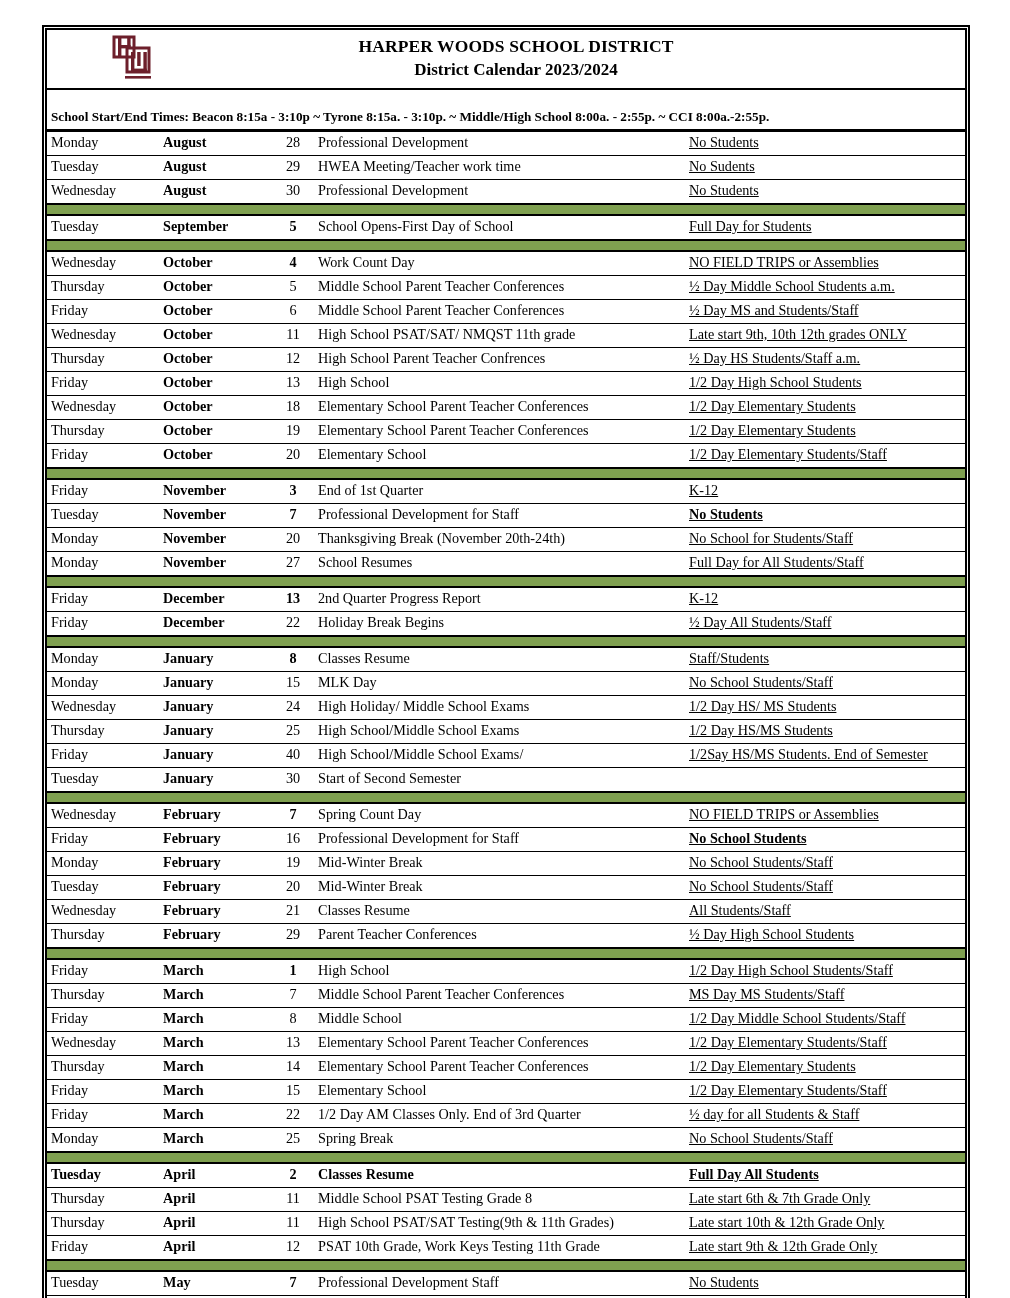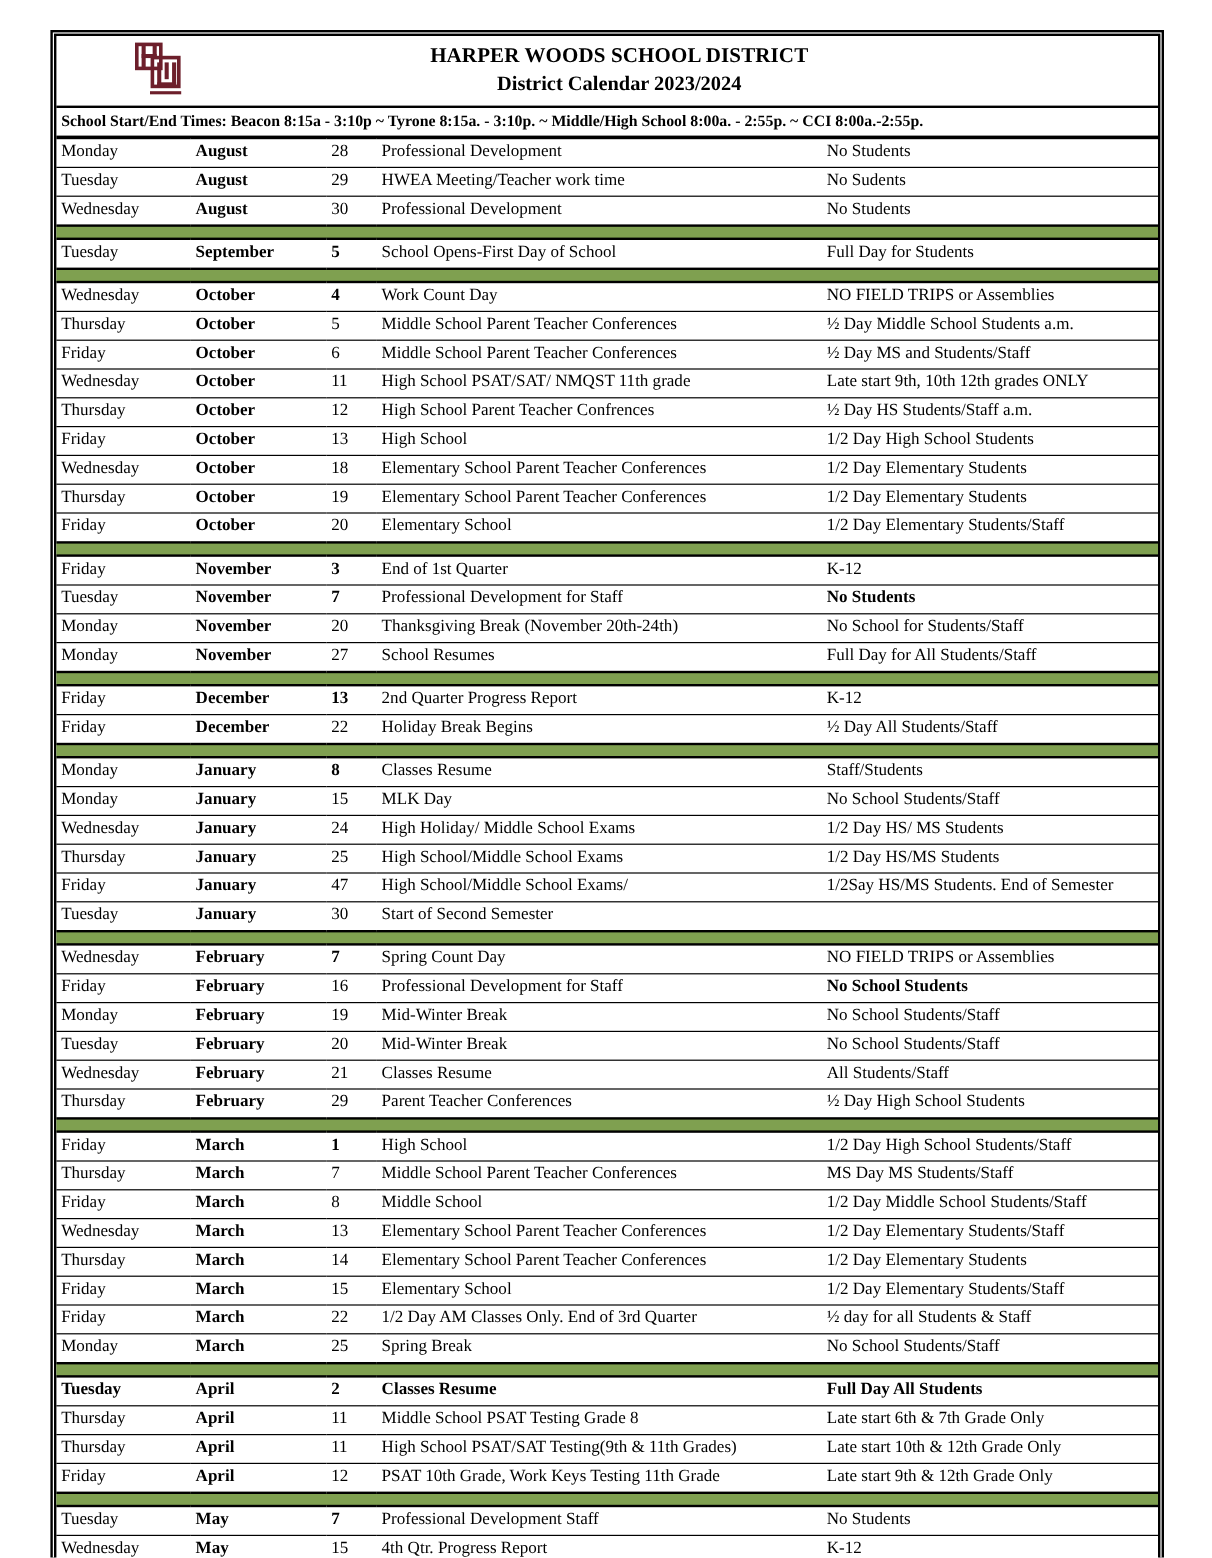--- a/index.html
+++ b/index.html
@@ -65,21 +65,21 @@
     font-weight: bold;
     font-size: 17px;
     line-height: 1.3;
     margin-top: 2px;
     white-space: nowrap;
   }
 
   .times-bar {
     font-weight: bold;
     font-size: 13.2px;
-    padding: 3px 2px 3px 4px;
+    padding: 19px 2px 3px 4px;
     border-bottom: 2px solid #000;
     white-space: nowrap;
     line-height: 1.25;
   }
 
   
   table.cal {
     border-collapse: collapse;
     width: 100%;
     table-layout: fixed;
@@ -94,23 +94,23 @@
     height: 18px;
   }
   col.c-day   { width: 112px; }
   col.c-mon   { width: 113px; }
   col.c-num   { width: 42px;  }
   col.c-desc  { width: 371px; }
   col.c-note  { width: 280px; }
 
   td.day  { padding-left: 5px; }
   td.mon  { padding-left: 6px; font-weight: bold; }
-  td.num  { text-align: left; padding-right: 10px; margin-top: 48px; }
+  td.num  { text-align: center; padding-right: 10px; margin-top: 48px; }
   td.desc { padding-left: 8px; }
-  td.note { padding-left: 8px; }
+  td.note { padding-left: 8px; text-decoration: underline; }
 
   tr.bold td { font-weight: bold; }
   td.b { font-weight: bold; }
 
   
   tr.sep td {
     background: #7fa050;
     height: 9px;
     padding: 0;
     border-top: 2px solid #000;
@@ -334,21 +334,21 @@
           <tr class="row">
             <td class="day">Thursday</td>
             <td class="mon">January</td>
             <td class="num">25</td>
             <td class="desc">High School/Middle School Exams</td>
             <td class="note">1/2 Day HS/MS Students</td>
           </tr>
           <tr class="row">
             <td class="day">Friday</td>
             <td class="mon">January</td>
-            <td class="num">47</td>
+            <td class="num">40</td>
             <td class="desc">High School/Middle School Exams/</td>
             <td class="note">1/2Say HS/MS Students. End of Semester</td>
           </tr>
           <tr class="row">
             <td class="day">Tuesday</td>
             <td class="mon">January</td>
             <td class="num">30</td>
             <td class="desc">Start of Second Semester</td>
             <td class="note"></td>
           </tr>

